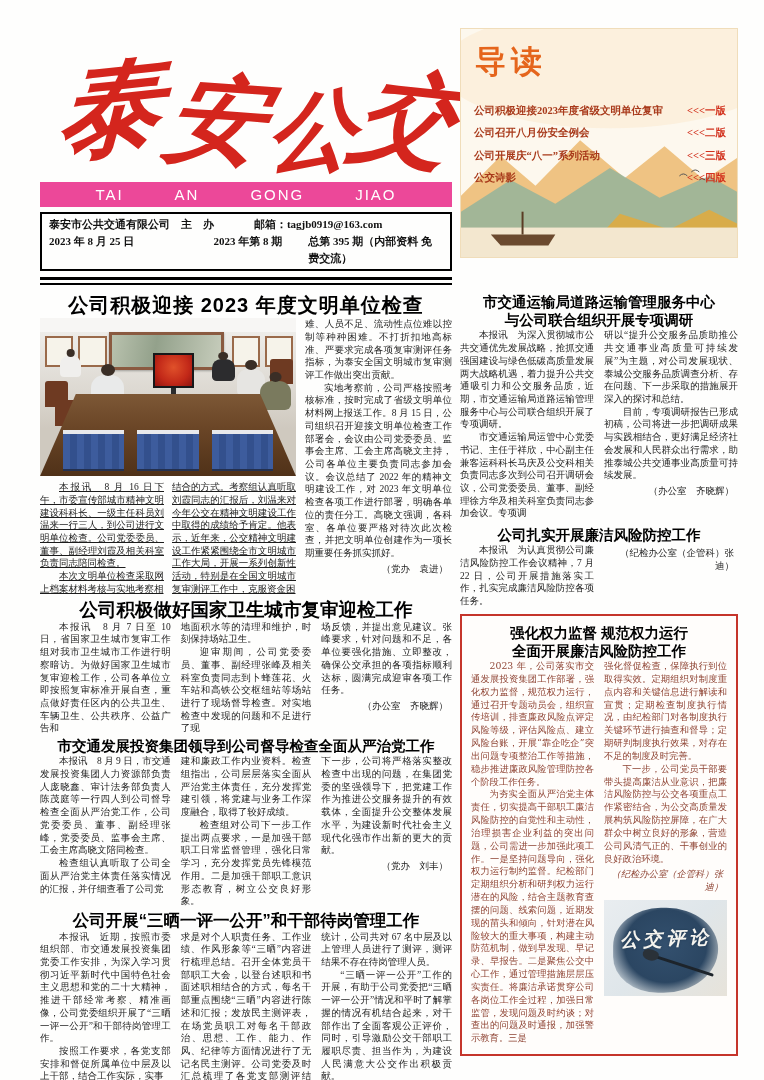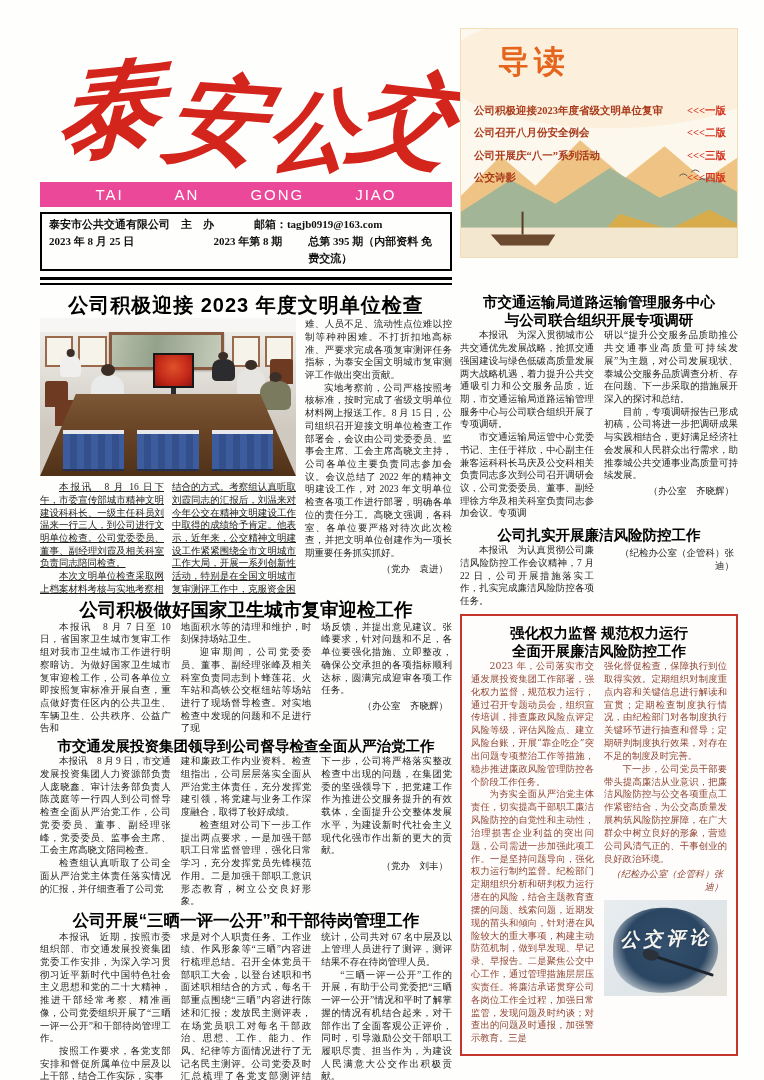--- a/index.html
+++ b/index.html
@@ -42,21 +42,21 @@
   .info-row .w2 { width:30%; }
   .double-rule { margin-top:6px; }
   .double-rule .r1 { height:3px; background:#000; }
   .double-rule .r2 { height:2px; background:#000; margin-top:3px; }
 
   
   .guide-bg { position:absolute; inset:0; }
   .guide-title {
     position:absolute; left:14px; top:12px; color:#e5651c;
     font-family:"Liberation Sans","DejaVu Sans",sans-serif;
-    font-size:31px; font-weight:bold; letter-spacing:5px;margin-left:23px;
+    font-size:31px; font-weight:bold; letter-spacing:5px;
   }
   .guide-items { position:absolute; left:13px; right:11px; top:66px; }
   .guide-item { display:flex; justify-content:space-between; margin-top:8.5px;
     font-size:10.5px; font-weight:bold; }
   .guide-item .g-label { color:#a8391a; }
   .guide-item .g-page  { color:#d2321e; }
 
   
   .content-row { display:flex; margin-top:8px; }
   .col-left  { width:412px; }

